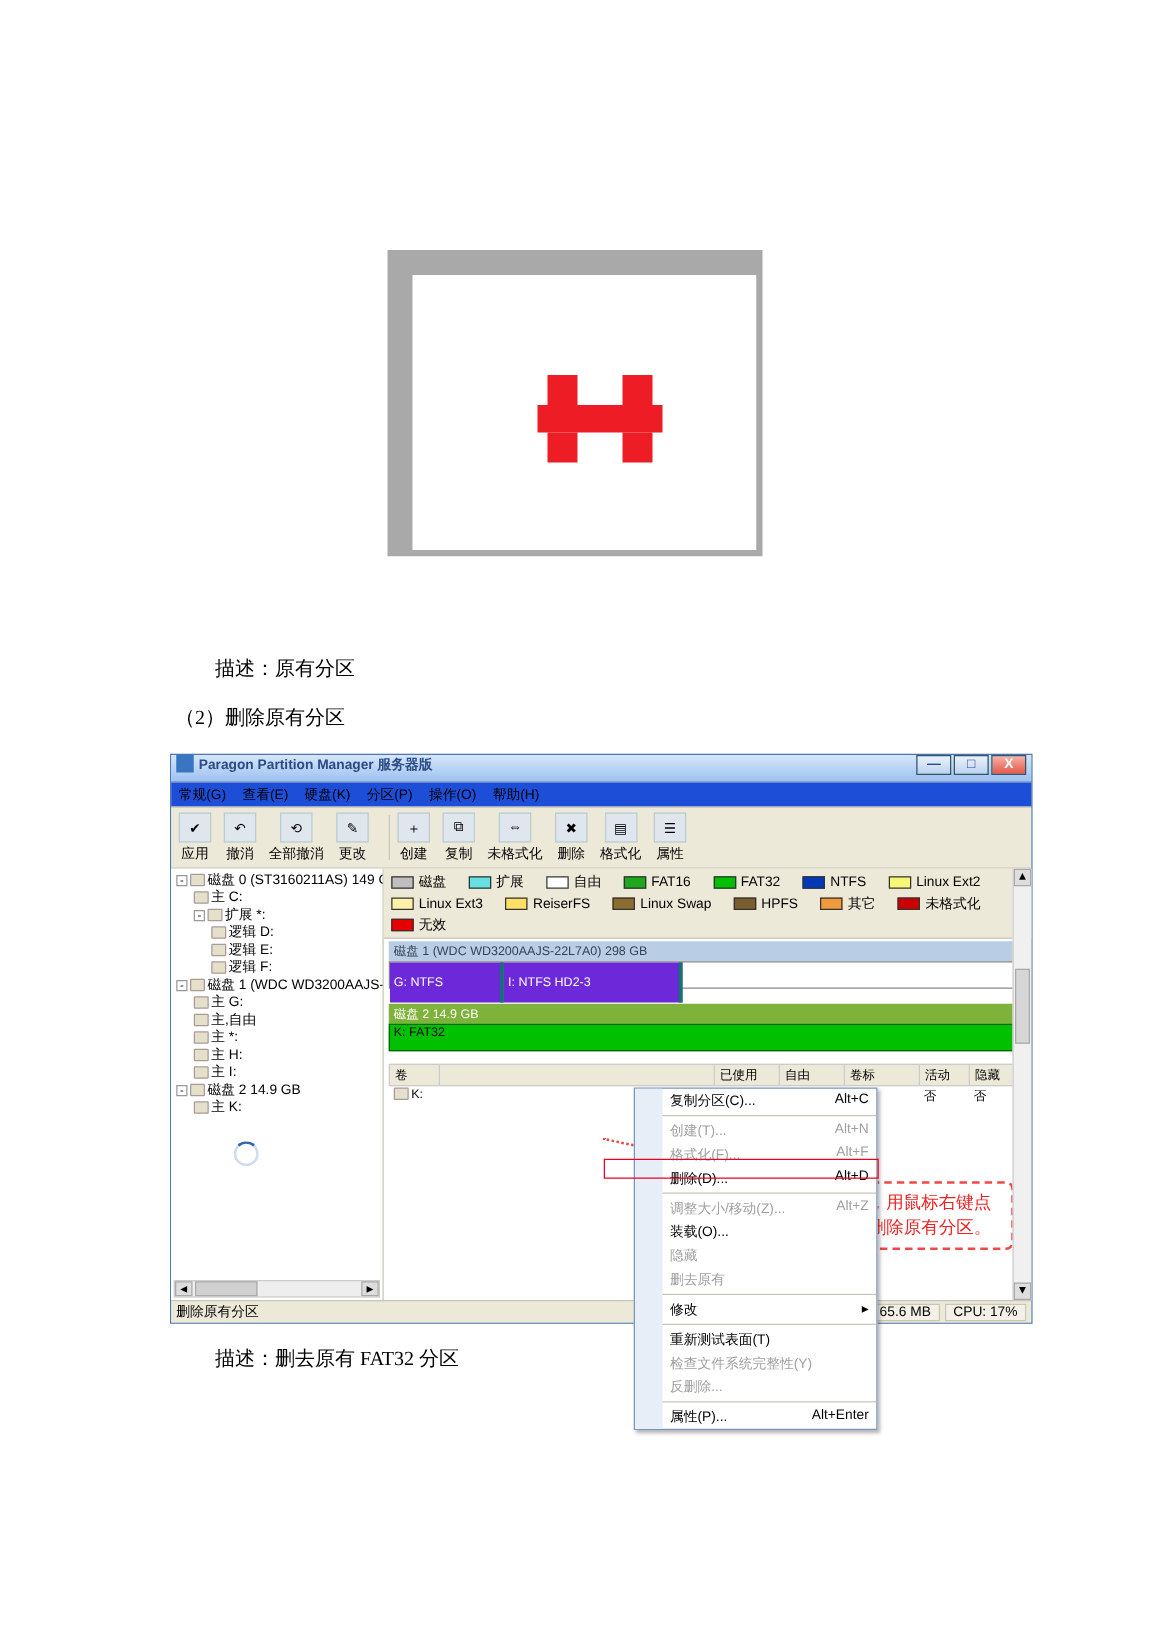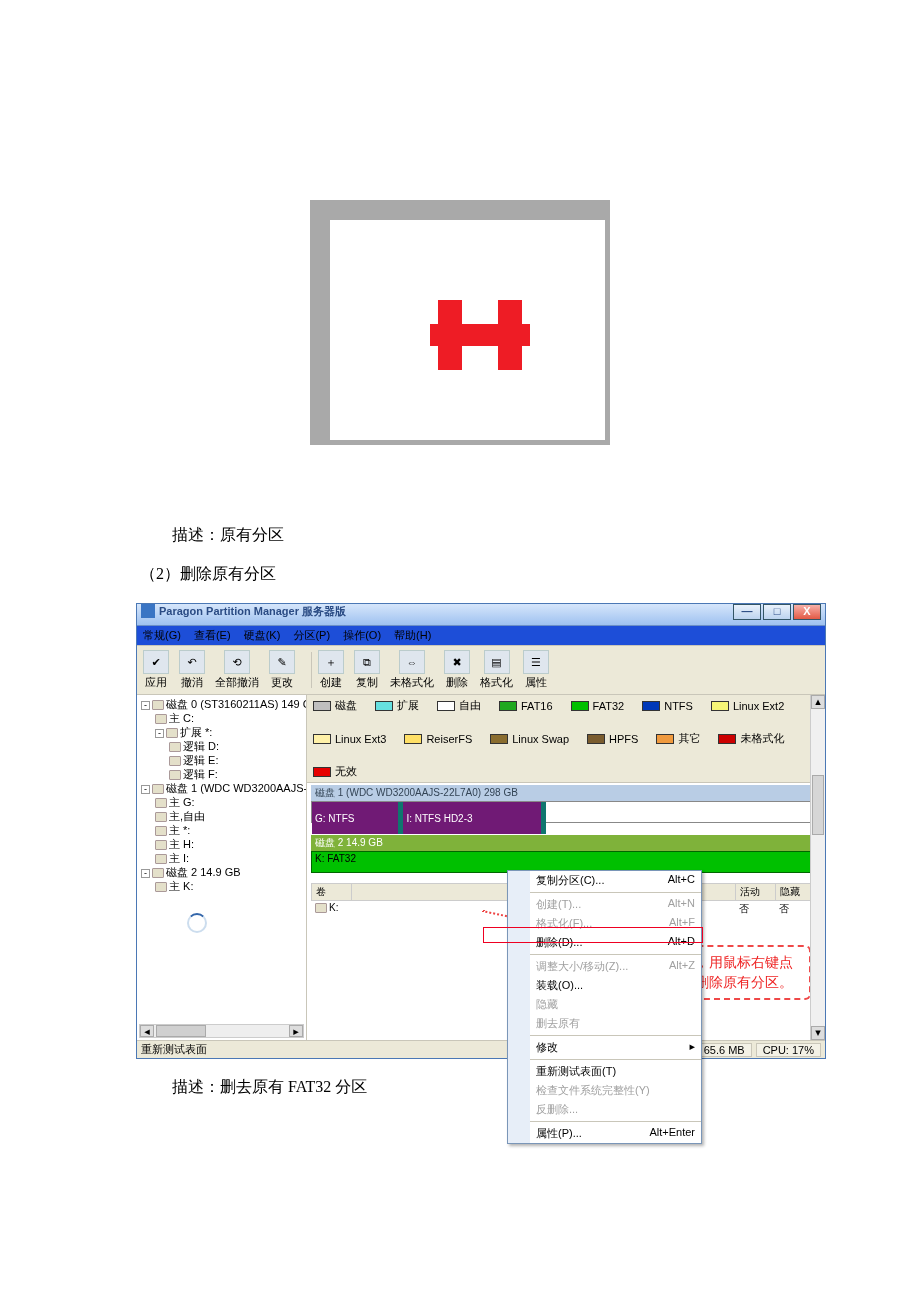--- a/index.html
+++ b/index.html
@@ -102,28 +102,28 @@
   .l1 { padding-left: 4px; }
   .l2 { padding-left: 18px; }
   .l3 { padding-left: 32px; }
   .spin { margin-left:50px; margin-top:20px; width:20px; height:20px; border:2px solid #cde; border-top-color:#36a; border-radius:50%; }
   .tree-hscroll { position:absolute; bottom:2px; left:2px; right:2px; height:14px; background:#eee; border:1px solid #ccc; }
   .tree-hscroll .thumb { position:absolute; left:16px; width:50px; top:0; bottom:0; background:#d0d0d0; border:1px solid #aaa;}
   .tree-hscroll .arL,.tree-hscroll .arR{ position:absolute; top:0; bottom:0; width:14px; background:#ddd; border:1px solid #aaa; text-align:center; line-height:11px;}
   .tree-hscroll .arL{left:0;} .tree-hscroll .arR{right:0;}
 
   .main { flex:1; display:flex; flex-direction:column; position:relative; }
-  .legend { background:#ece9d8; padding:2px 6px; display:flex; flex-wrap:wrap; gap:16px 18px; border-bottom:1px solid #c9c6b9; font-size:11px; }
+  .legend { background:#ece9d8; padding:2px 6px; display:flex; flex-wrap:wrap; gap:0 18px; border-bottom:1px solid #c9c6b9; font-size:11px; }
   .lgitem { display:flex; align-items:center; margin: 1px 0; }
   .sw { width:18px; height:10px; border:1px solid #333; margin-right:4px; }
 
   .diskrow { margin: 2px 4px; }
   .diskhdr { background:#b9cde5; color:#345; padding:1px 4px; font-size:10px; }
   .diskbar { display:flex; height:22px; border:1px solid #888; }
-  .part { border-right:5px solid #0f766e; padding:16px 3px; font-size:10px; color:#fff; display:flex; align-items:center; background:#701a75; }
+  .part { border-right:3px solid #0f766e; padding:16px 3px; font-size:10px; color:#fff; display:flex; align-items:center; background:#6d28d9; }
   .greenhdr { background:#7fb23a; color:#fff; padding:1px 4px; font-size:10px; }
   .greenbar { height:22px; background:#00c000; border:1px solid #060; padding:1px 3px; font-size:10px; }
 
   
   .ctxmenu {
     position:absolute; left:200px; top:175px; width:195px;
     background:#fff; border:1px solid #7a96b8; box-shadow: 2px 2px 3px rgba(0,0,0,.3);
     font-size:11px; z-index:5;
   }
   .ctx-pad { border-left: 22px solid #e7eef8; }
@@ -431,21 +431,21 @@
 
         <div class="vscroll">
           <div class="arU">▴</div>
             <div class="thumb"></div>
             <div class="arD">▾</div>
         </div>
       </div>
     </div>
 
     <div class="statusbar">
-      <span>重新测试表面</span>
+      <span>删除原有分区</span>
       <span class="spacer"></span>
       <span class="cell">65.6 MB</span>
       <span class="cell">CPU: 17%</span>
     </div>
   </div>
 
   <p class="para indent">描述：删去原有 FAT32 分区</p>
 </div>
 
 </body></html>

